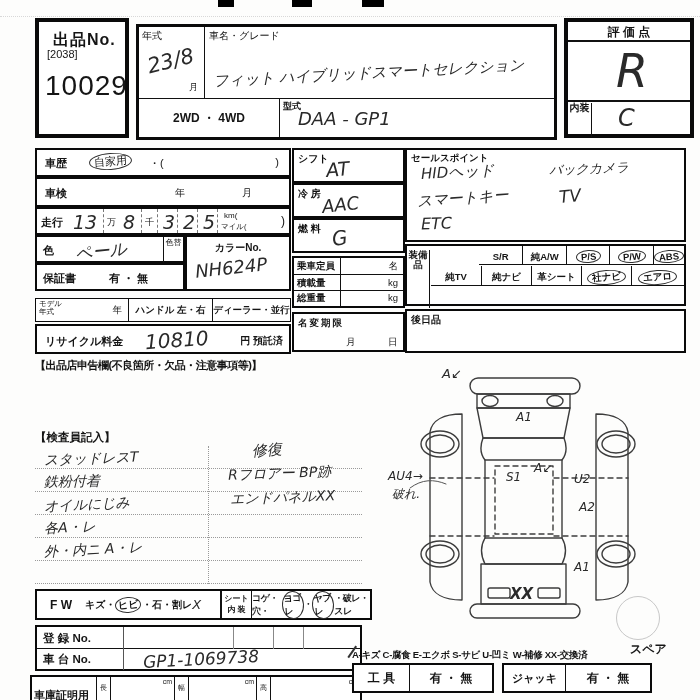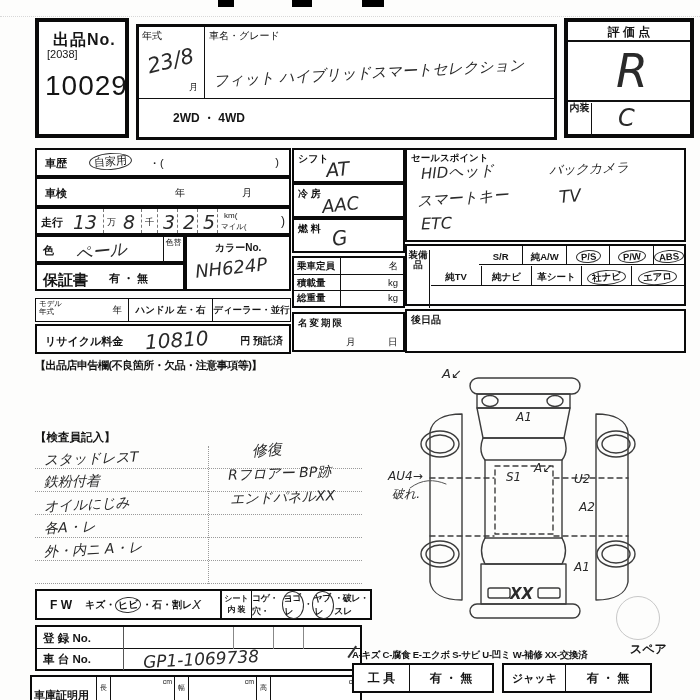--- a/index.html
+++ b/index.html
@@ -47,20 +47,24 @@
       <div class="abs" style="left:50px;top:54px;font-size:9px;">月</div>
     </div>
     <div class="abs" style="left:66px;top:0;width:349px;height:71px;">
       <div class="lbl abs" style="left:4px;top:2px;">車名・グレード</div>
       <div class="hw abs" style="left:8px;top:36px;width:345px;font-size:15px;transform:rotate(-3deg);">フィット ハイブリッドスマートセレクション</div>
     </div>
     <div class="abs" style="left:0;top:71px;width:415px;height:39px;border-top:1.5px solid #111;display:flex;">
       <div class="cell" style="width:140px;display:flex;align-items:center;justify-content:center;">
         <span style="font-size:12px;font-weight:bold;">2WD ・ 4WD</span>
       </div>
+      <div class="cell solL" style="flex:1;">
+        <span class="lbl abs" style="left:3px;top:1px;font-size:9px;font-weight:bold;">型式</span>
+        <span class="hw abs" style="left:18px;top:9px;font-size:18px;">DAA - GP1</span>
+      </div>
     </div>
   </div>
 
   <div class="box b4" style="left:564px;top:18px;width:130px;height:120px;">
     <div style="height:20px;border-bottom:2px solid #111;text-align:center;">
       <span style="font-size:12px;font-weight:bold;">評 価 点</span>
     </div>
     <div class="hw abs" style="left:48px;top:22px;font-size:46px;">R</div>
     <div class="abs" style="left:0;top:78px;width:122px;height:34px;border-top:2px solid #111;">
       <div class="abs stack" style="left:0;top:1px;width:24px;height:34px;font-size:10px;font-weight:bold;border-right:1.5px solid #111;">内装</div>
@@ -115,21 +119,21 @@
     </div>
   </div>
 
   <div class="box" style="left:35px;top:235px;width:150px;height:28px;">
     <span class="abs" style="left:6px;top:6px;font-size:11px;font-weight:bold;">色</span>
     <span class="hw abs" style="left:38px;top:3px;font-size:17px;transform:rotate(-6deg);">ペール</span>
     <div class="abs stack" style="right:0;top:0;width:20px;height:26px;font-size:8px;border-left:1px solid #111;padding-top:2px;">色替</div>
   </div>
 
   <div class="box" style="left:35px;top:263px;width:150px;height:28px;">
-    <span class="abs" style="left:6px;top:6px;font-size:15px;font-weight:bold;">保証書</span>
+    <span class="abs" style="left:6px;top:6px;font-size:11px;font-weight:bold;">保証書</span>
     <span class="abs" style="left:72px;top:6px;font-size:11px;font-weight:bold;">有 ・ 無</span>
   </div>
 
   <div class="box" style="left:185px;top:235px;width:106px;height:56px;">
     <div style="text-align:center;"><span style="font-size:10px;font-weight:bold;">カラーNo.</span></div>
     <span class="hw abs" style="left:8px;top:20px;font-size:18px;transform:rotate(-6deg);">NH624P</span>
   </div>
 
   <div class="box" style="left:35px;top:298px;width:256px;height:24px;border-width:1.5px;">
     <div class="row">

